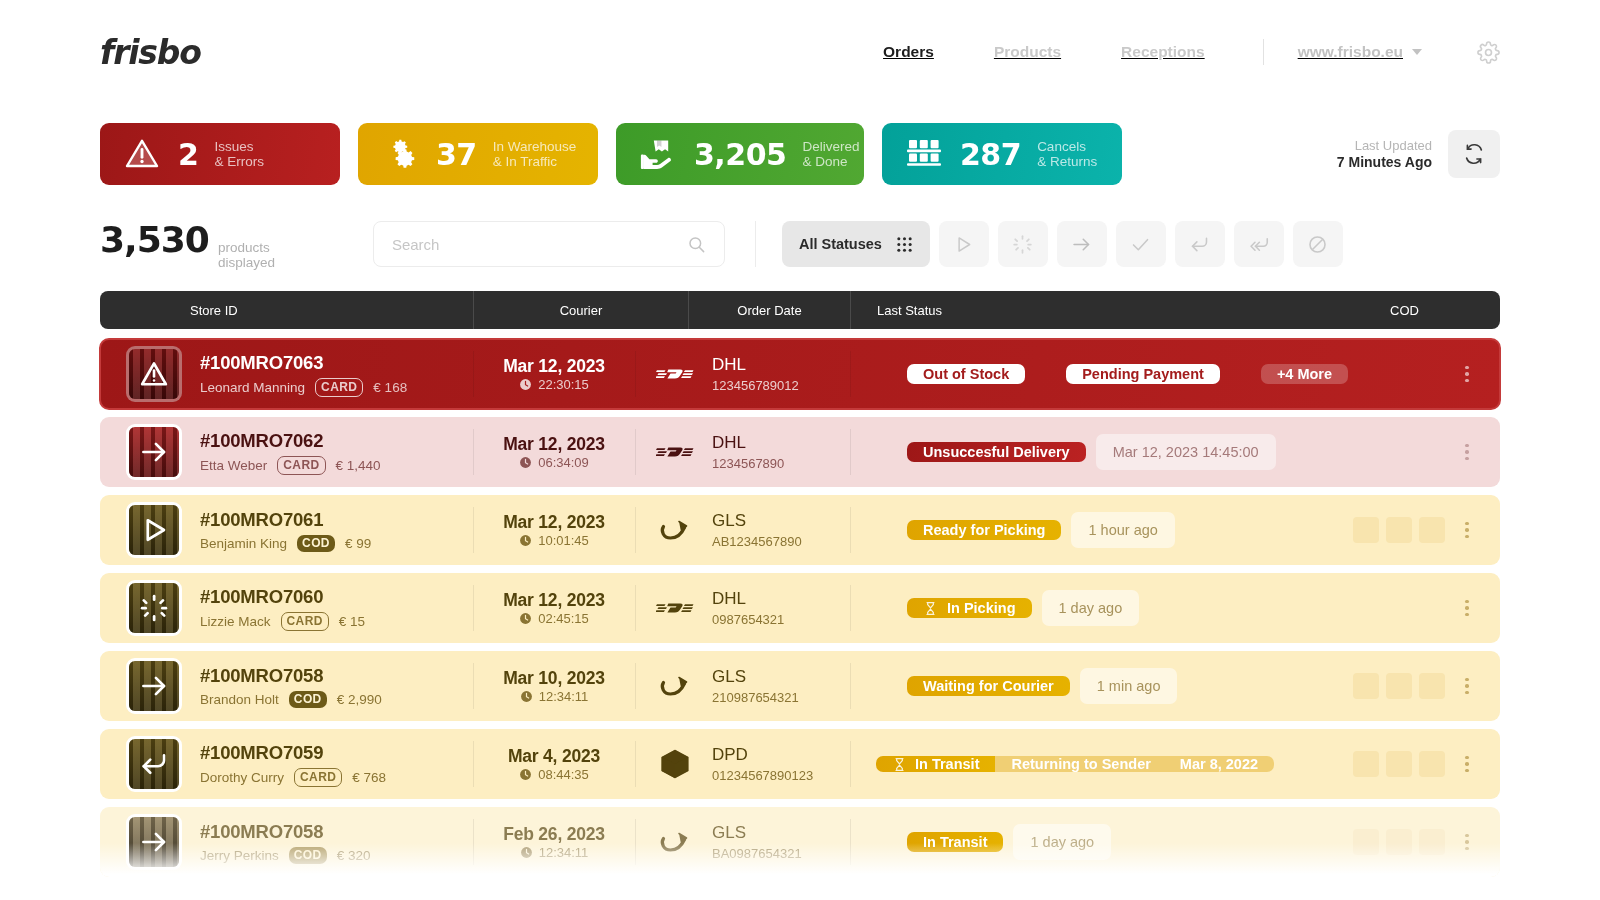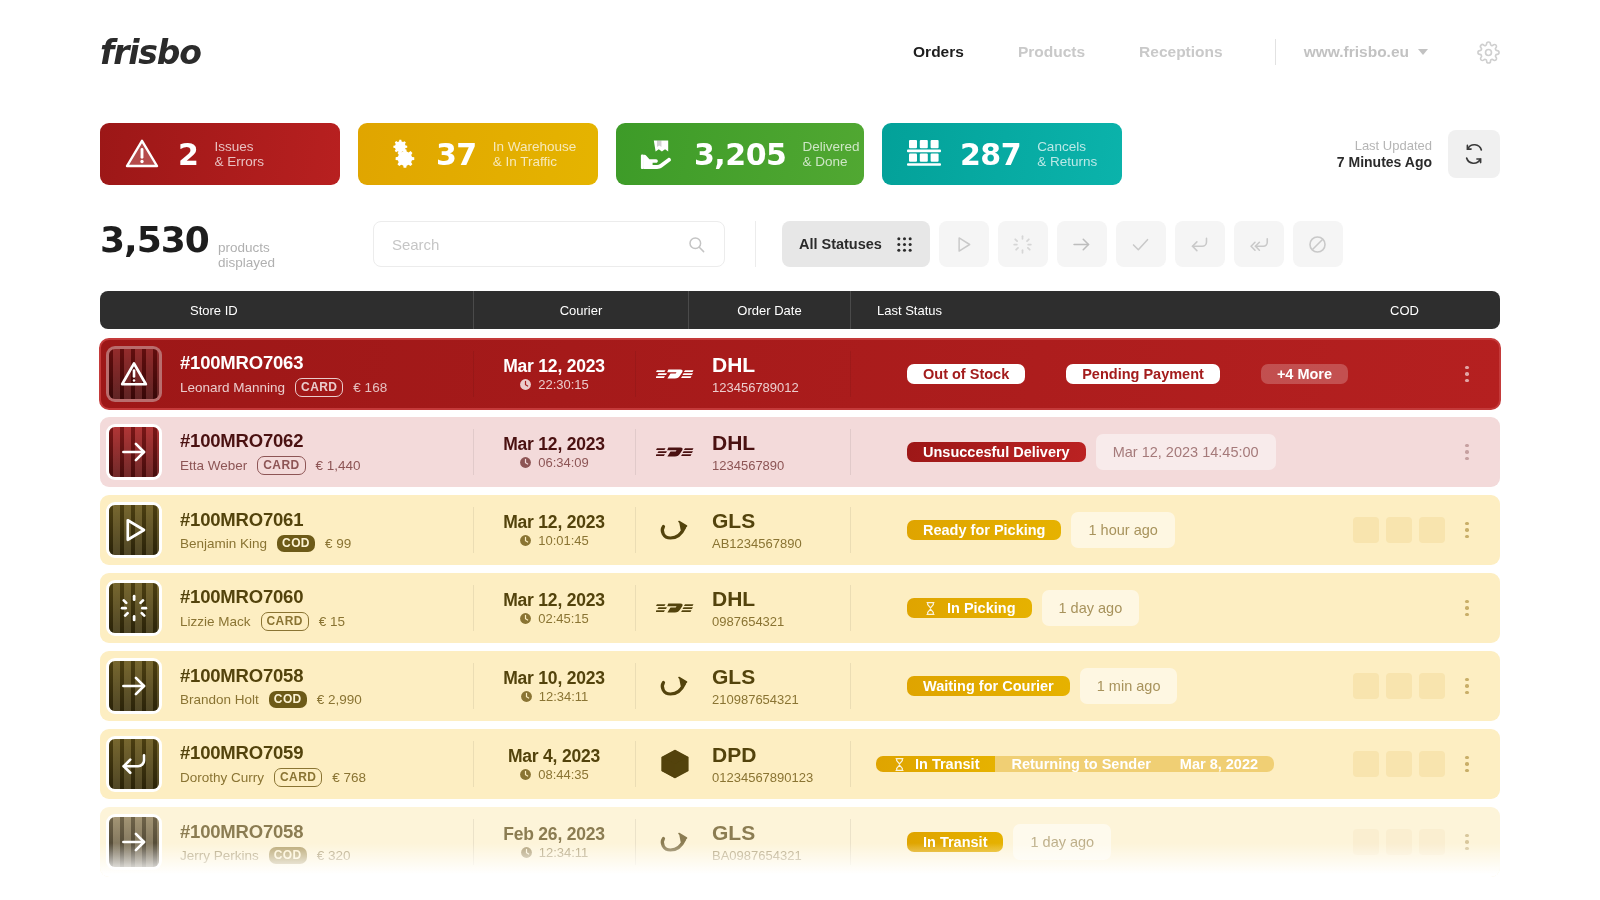--- a/index.html
+++ b/index.html
@@ -22,21 +22,22 @@
     font-size: 33px;
     font-weight: 800;
     font-style: italic;
     letter-spacing: -1.2px;
     color: #2b2b2b;
   }
   .nav-right {
     margin-left: auto;
     display: flex;
     align-items: center;
-    gap: 6px;
+    gap: 12px;
+    text-decoration: underline;
   }
   .nav-link {
     font-size: 15.5px;
     color: #c9c9c9;
     padding: 0 24px;
     font-weight: 600;
     cursor: pointer;
     white-space: nowrap;
   }
   .nav-link.active { color: #1d1d1d; font-weight: 700; }
@@ -162,21 +163,21 @@
   .rows { margin-top: 10px; }
   .row {
     height: 70px; border-radius: 9px; display: flex; align-items: stretch;
     margin-bottom: 8px; position: relative; overflow: hidden; cursor: pointer;
   }
   .cell { display: flex; align-items: center; }
   .cell.divider::before {
     content:''; position:absolute; top:12px; bottom:12px; left:0; width:1px;
     background: rgba(0,0,0,0.07);
   }
-  .c-store { width: 373px; padding-left: 6px; gap: 18px; }
+  .c-store { width: 373px; padding-left: 26px; gap: 18px; }
   .c-date  { width: 162px; flex-direction: column; justify-content: center; align-items:center; position: relative;}
   .c-courier { width: 215px; gap: 17px; padding-left: 20px; position: relative;}
   .c-status { width: 487px; padding-left: 26px; position: relative; gap: 0; }
   .c-cod   { flex: 1; display:flex; align-items:center; justify-content:flex-end; padding-right: 18px; gap: 7px;}
 
   .thumb {
     width: 56px; height: 56px; border-radius: 9px; flex: 0 0 auto;
     position: relative; overflow: hidden;
     display: flex; align-items: center; justify-content: center;
     border: 3px solid #fff;
@@ -194,21 +195,21 @@
   .tag {
     font-size: 12px; font-weight: 800; letter-spacing: 0.4px;
     padding: 2.5px 5px; border-radius: 7px; line-height: 1;
   }
   .tag.card { border: 1.3px solid currentColor; background: transparent; }
   .tag.cod { color: #fdf3d3; }
 
   .date-main { font-size: 17.5px; font-weight: 800; letter-spacing: -0.2px; }
   .date-time { font-size: 13px; display:flex; align-items:center; gap:6px; }
 
-  .courier-name { font-size: 21px; font-weight: 700; }
+  .courier-name { font-size: 17px; font-weight: 400; }
   .courier-track { font-size: 13px; margin-top: 3px; }
 
   .pill {
     height: 20px; border-radius: 7px; display:flex; align-items:center;
     padding: 0 16px; font-size: 14.5px; font-weight: 700; white-space: nowrap; margin-left: 31px;
   }
   .pill-ghost {
     height: 36px; border-radius: 7px; display:flex; align-items:center;
     padding: 0 17px; font-size: 14.5px; font-weight: 500; white-space: nowrap;
   }

